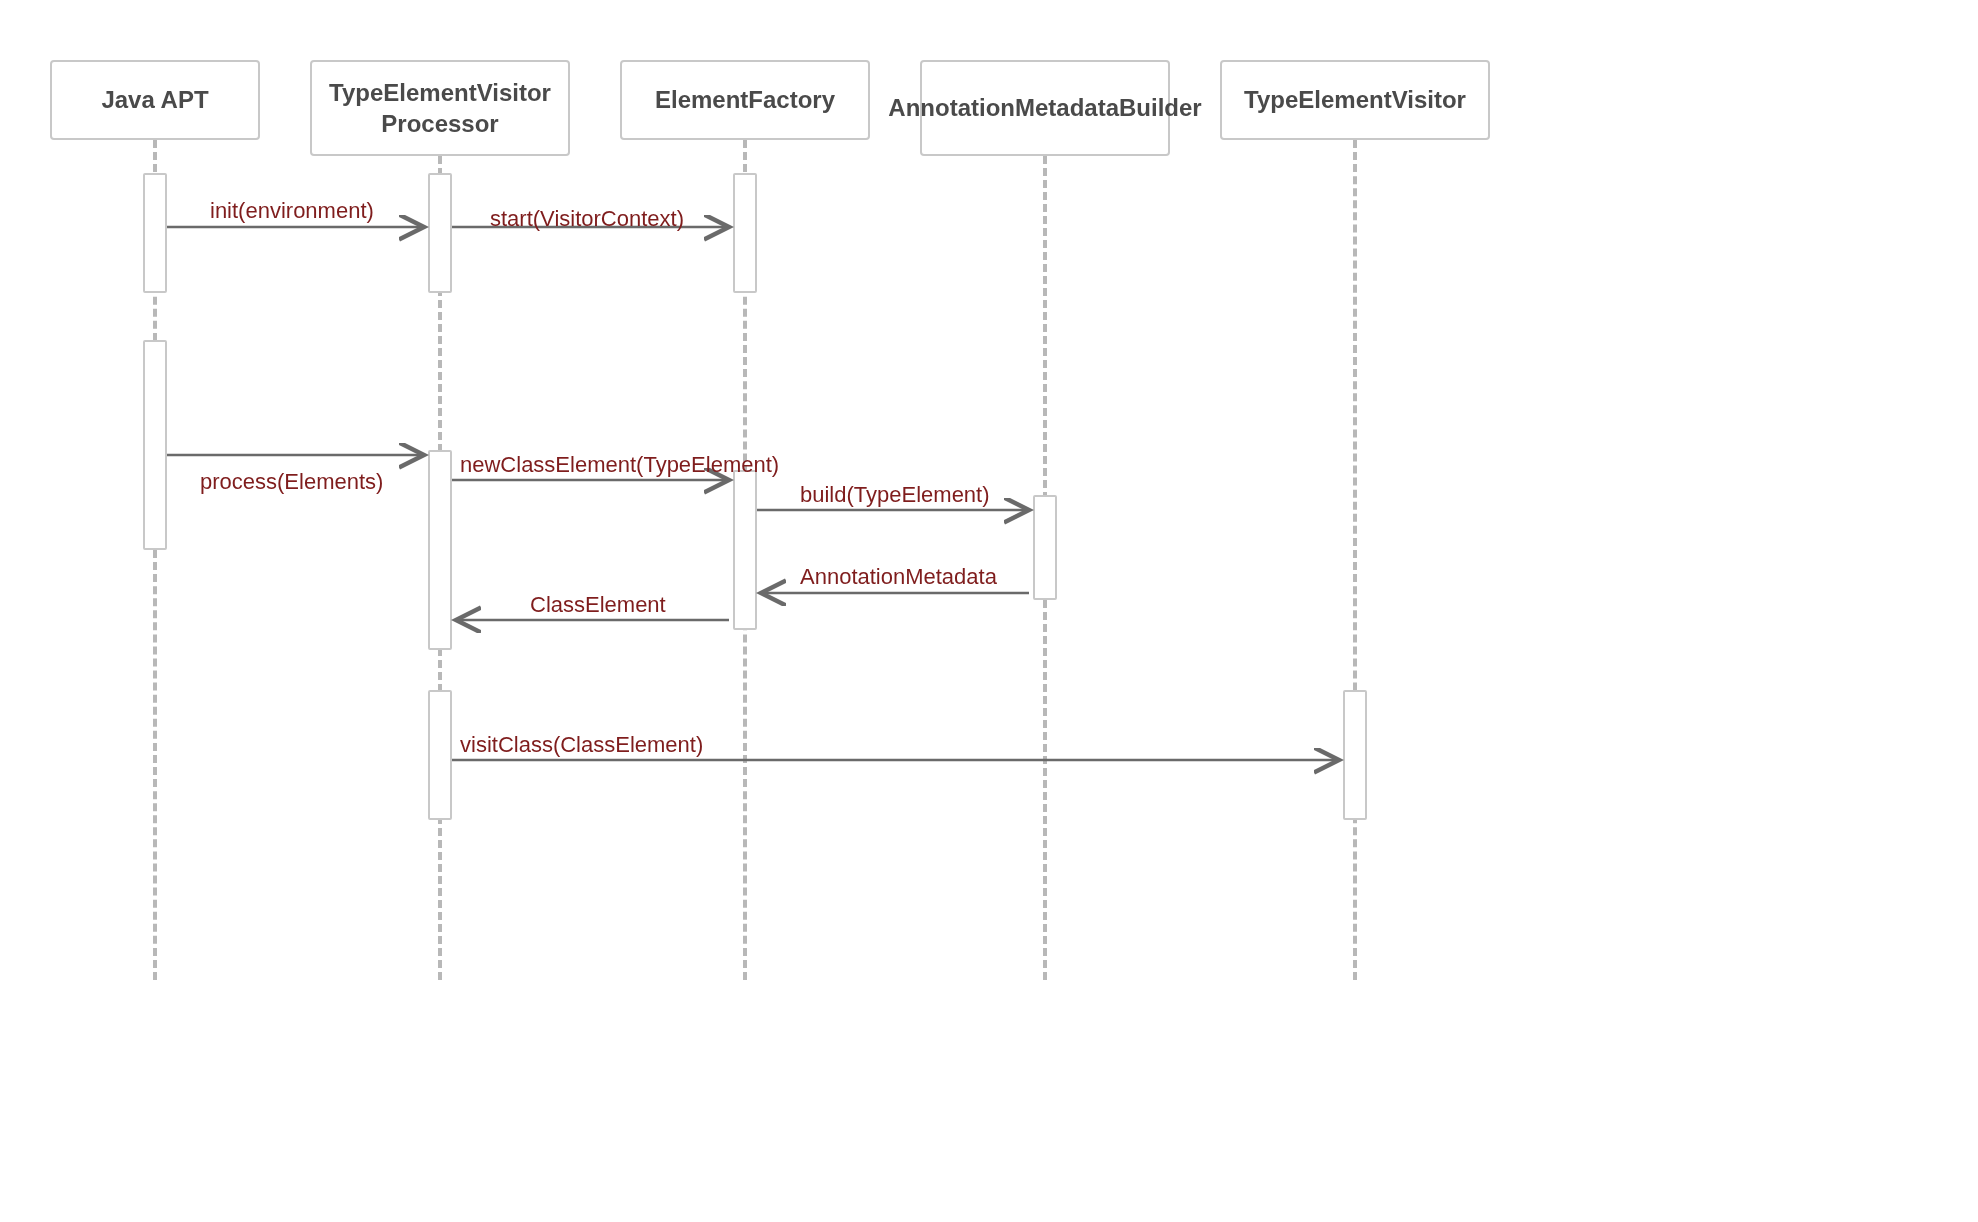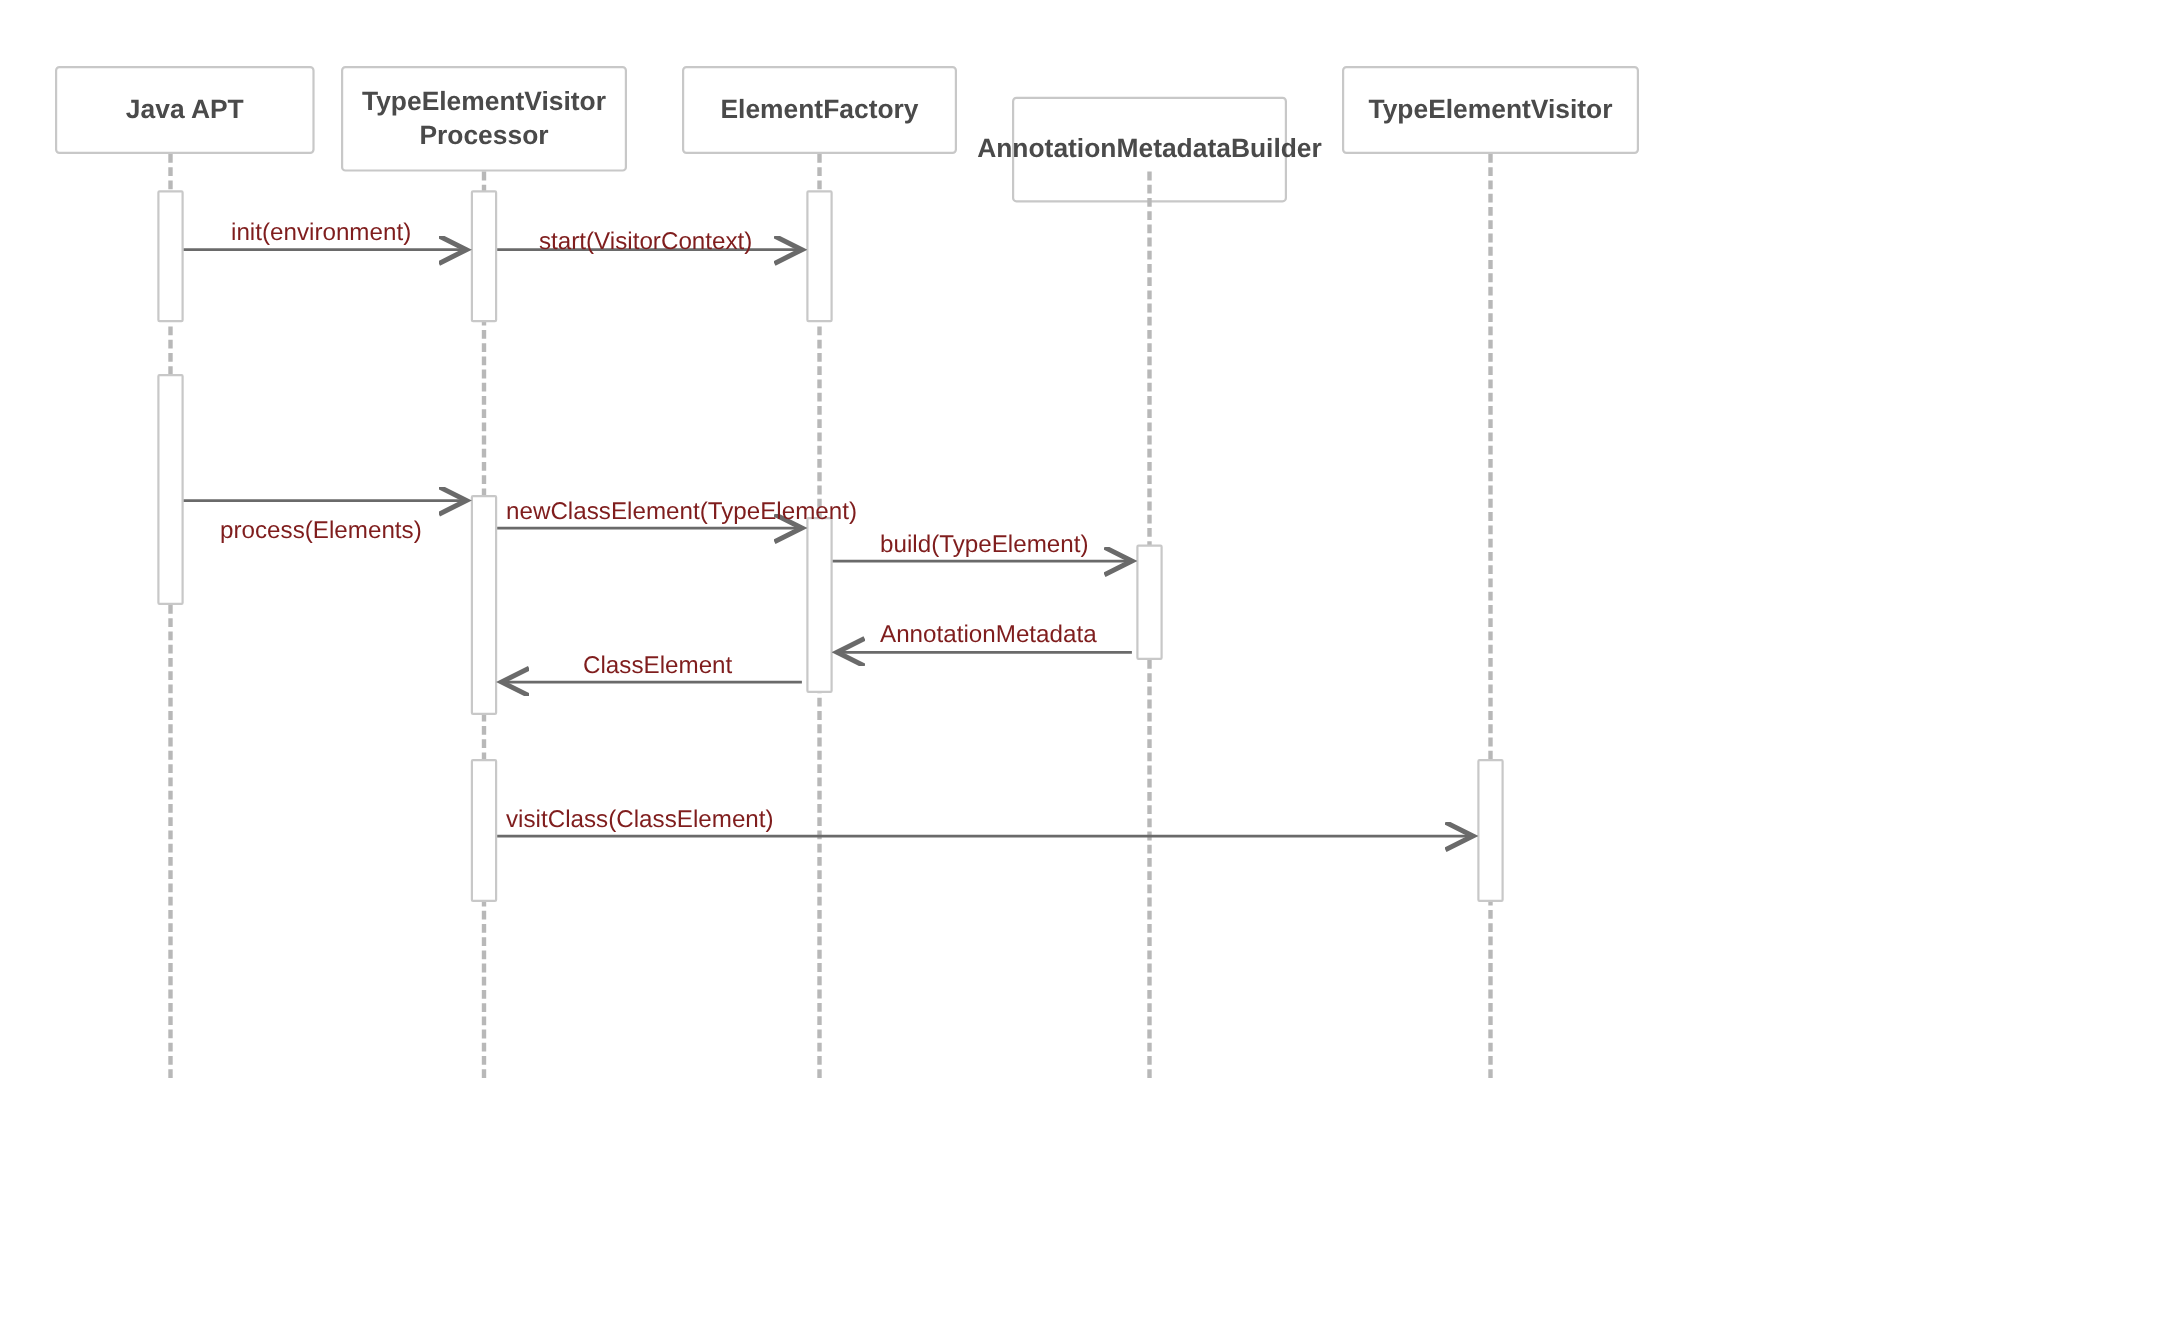--- a/index.html
+++ b/index.html
@@ -50,31 +50,31 @@
     top: 0;
     left: 0;
     width: 1978px;
     height: 1222px;
     pointer-events: none;
   }
 </style>
 </head>
 <body>
 
-<div class="participant-box" style="left:50px; top:60px; width:236px; height:80px;">
+<div class="participant-box" style="left:50px; top:60px; width:210px; height:80px;">
   <span>Java APT</span>
 </div>
 <div class="participant-box" style="left:310px; top:60px; width:260px; height:96px;">
   <span style="white-space:pre-line;">TypeElementVisitor
 Processor</span>
 </div>
 <div class="participant-box" style="left:620px; top:60px; width:250px; height:80px;">
   <span>ElementFactory</span>
 </div>
-<div class="participant-box" style="left:920px; top:60px; width:250px; height:96px;margin-top:28px;">
+<div class="participant-box" style="left:920px; top:60px; width:250px; height:96px;">
   <span style="white-space:pre-line;">AnnotationMetadataBuilder</span>
 </div>
 <div class="participant-box" style="left:1220px; top:60px; width:270px; height:80px;">
   <span>TypeElementVisitor</span>
 </div>
 
 <div class="lifeline" style="left:153px; top:140px; height:840px;"></div>
 <div class="lifeline" style="left:438px; top:156px; height:824px;"></div>
 <div class="lifeline" style="left:743px; top:140px; height:840px;"></div>
 <div class="lifeline" style="left:1043px; top:156px; height:824px;"></div>

